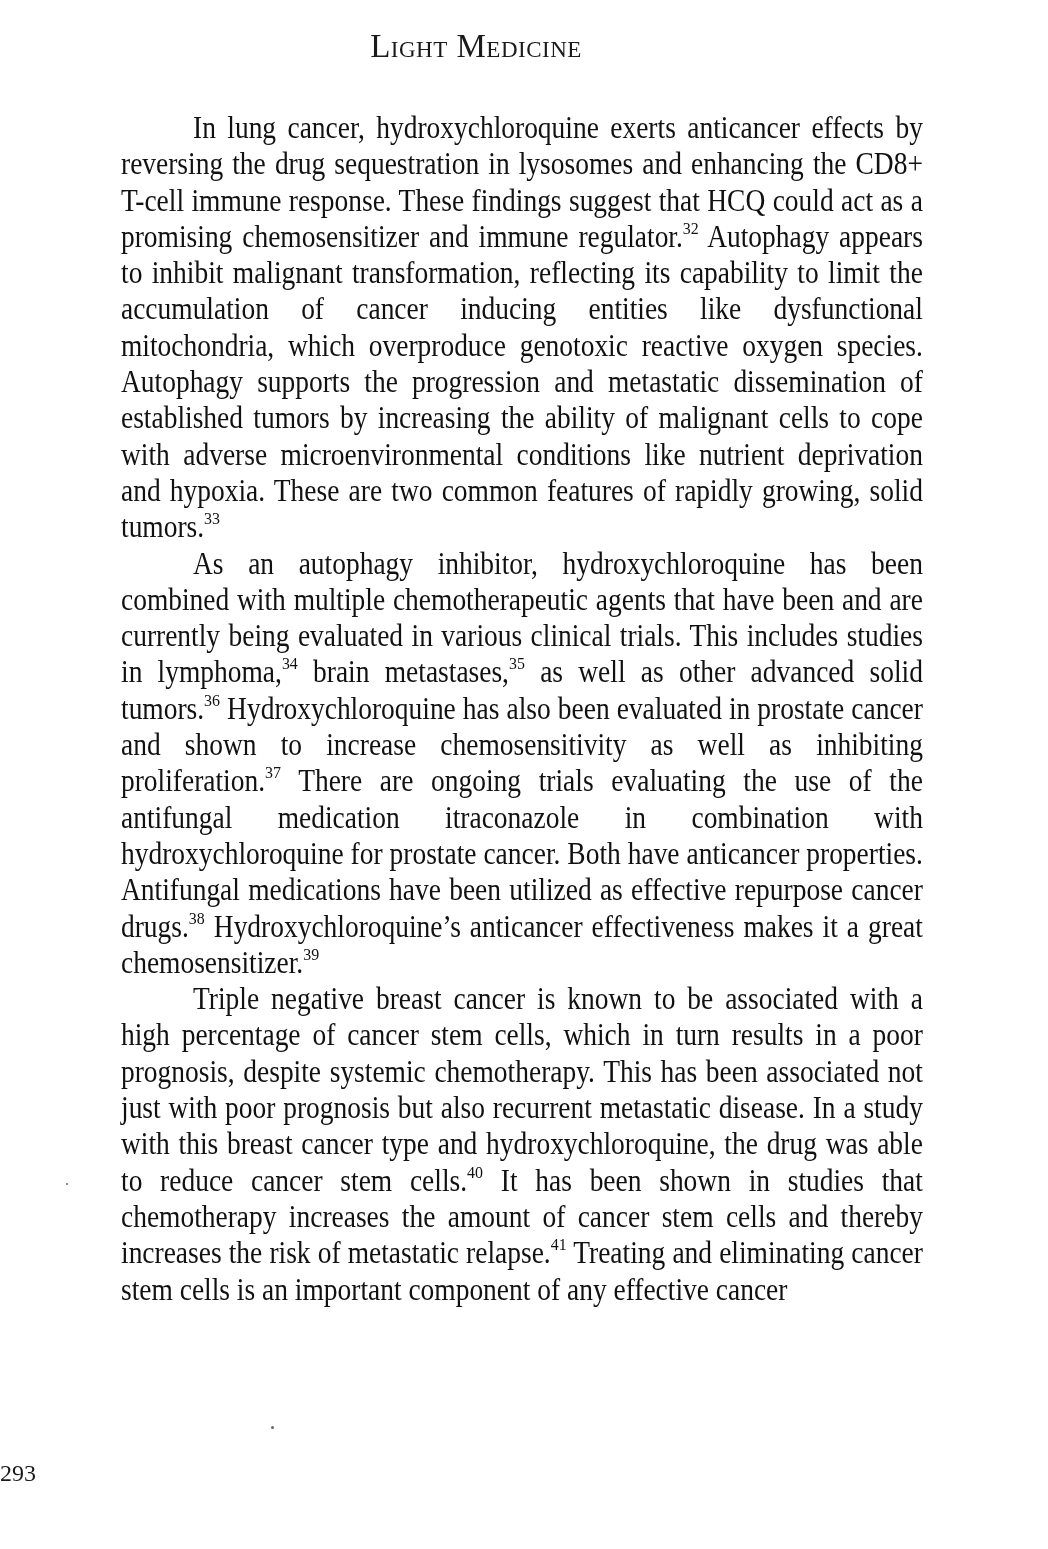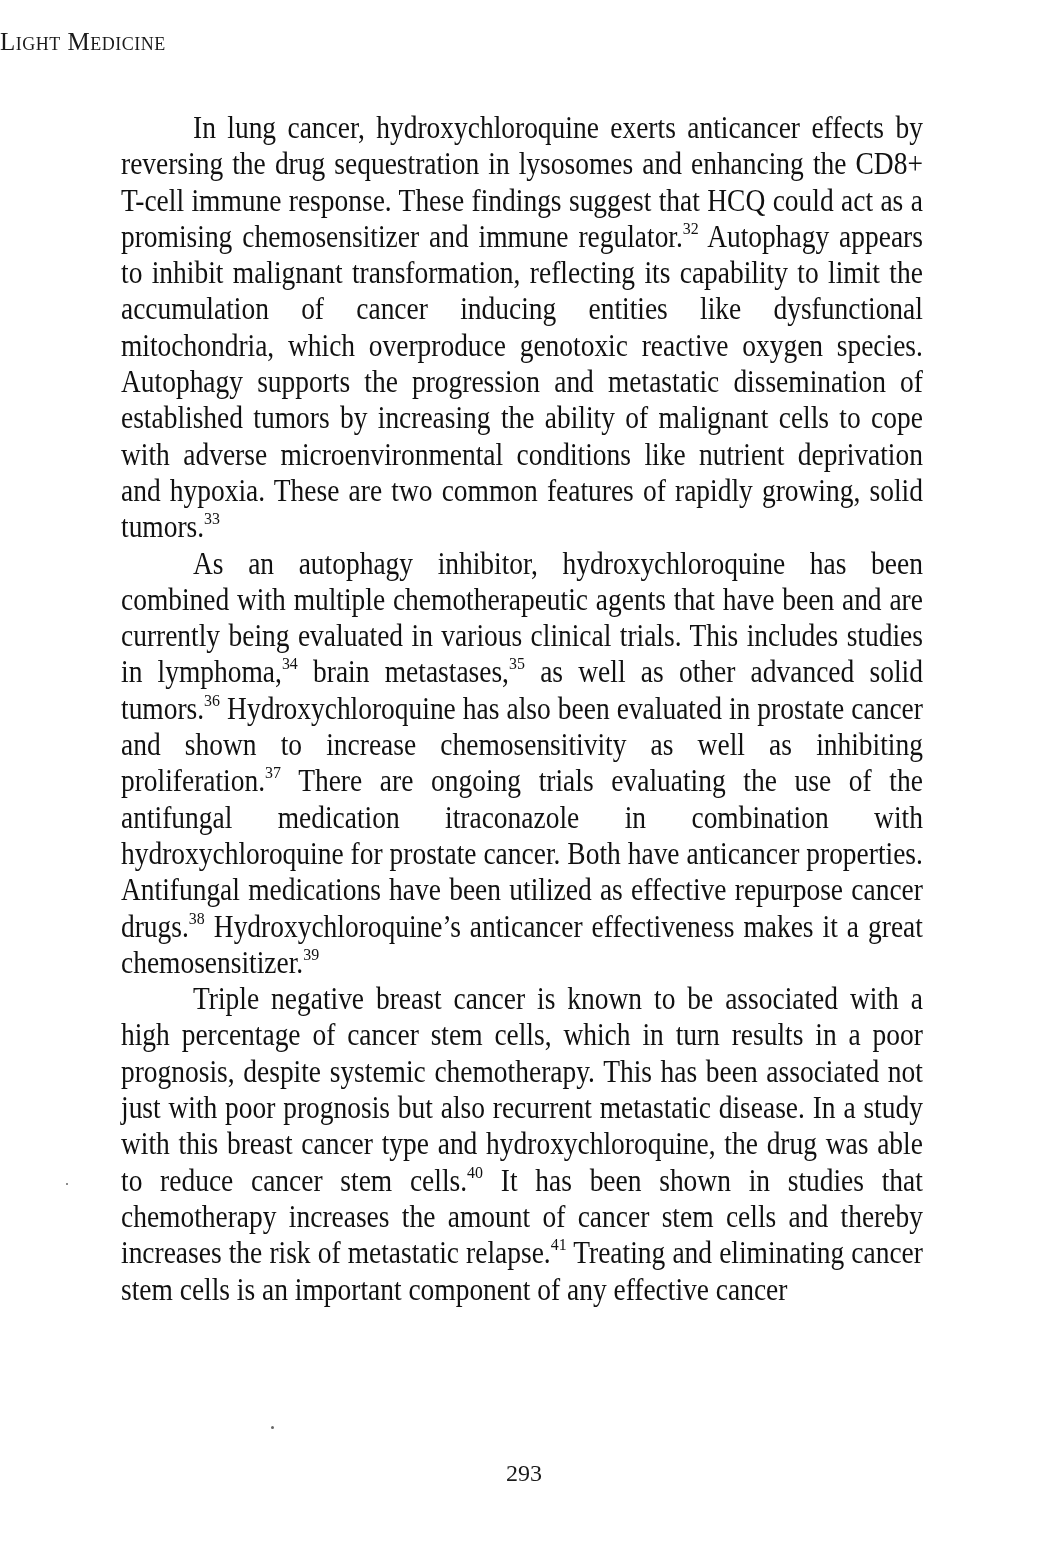--- a/index.html
+++ b/index.html
@@ -3,35 +3,35 @@
   <meta charset="utf-8">
   <style>
     html, body { margin: 0; padding: 0; background: #ffffff; }
     body {
       width: 1048px; height: 1549px; position: relative; overflow: hidden;
       font-family: "Liberation Serif", "DejaVu Serif", serif;
       color: #111111;
     }
     .running-head {
       position: absolute; top: 28px; left: 0; width: 952px;
-      text-align: left; font-size: 25px; letter-spacing: 0.5px;
+      text-align: center; font-size: 33px; letter-spacing: 0.5px;
       font-variant: small-caps; color: #1a1a1a;
     }
     .body-text {
       position: absolute; top: 110px; left: 121px; width: 802px;
       font-size: 30.5px; line-height: 36.3px;
       text-align: justify; text-justify: inter-word;
       transform: scaleX(0.9); transform-origin: left top;
       width: 891px;
     }
     .body-text p { margin: 0; text-indent: 80px; }
     sup { font-size: 58%; line-height: 0; vertical-align: 0.75em; }
     .page-number {
       position: absolute; top: 1460px; left: 0; width: 1048px;
-      text-align: center; font-size: 24px; color: #1a1a1a;
+      text-align: left; font-size: 24px; color: #1a1a1a;
     }
     .speck { position: absolute; background: #666; border-radius: 50%; }
   </style>
 </head>
 <body>
 
 <div class="running-head">Light Medicine</div>
 
 <div class="body-text">
   <p><span>In lung cancer, hydroxychloroquine exerts anticancer effects by reversing the drug sequestration in lysosomes and enhancing the CD8+ T-cell immune response. These findings suggest that HCQ could act as a promising chemosensitizer and immune regulator.</span><sup>32</sup><span> Autophagy appears to inhibit malignant transformation, reflecting its capability to limit the accumulation of cancer inducing entities like dysfunctional mitochondria, which overproduce genotoxic reactive oxygen species. Autophagy supports the progression and metastatic dissemination of established tumors by increasing the ability of malignant cells to cope with adverse microenvironmental conditions like nutrient deprivation and hypoxia. These are two common features of rapidly growing, solid tumors.</span><sup>33</sup></p>

